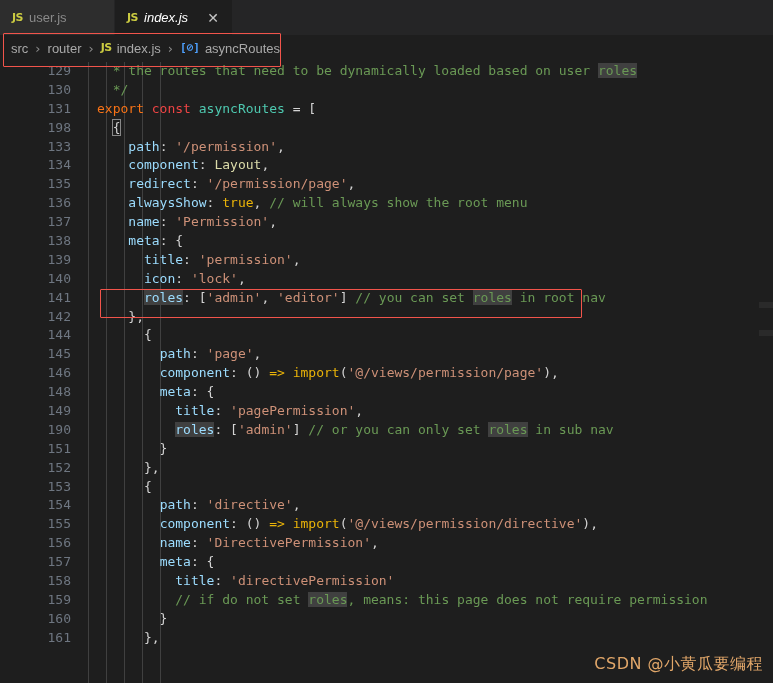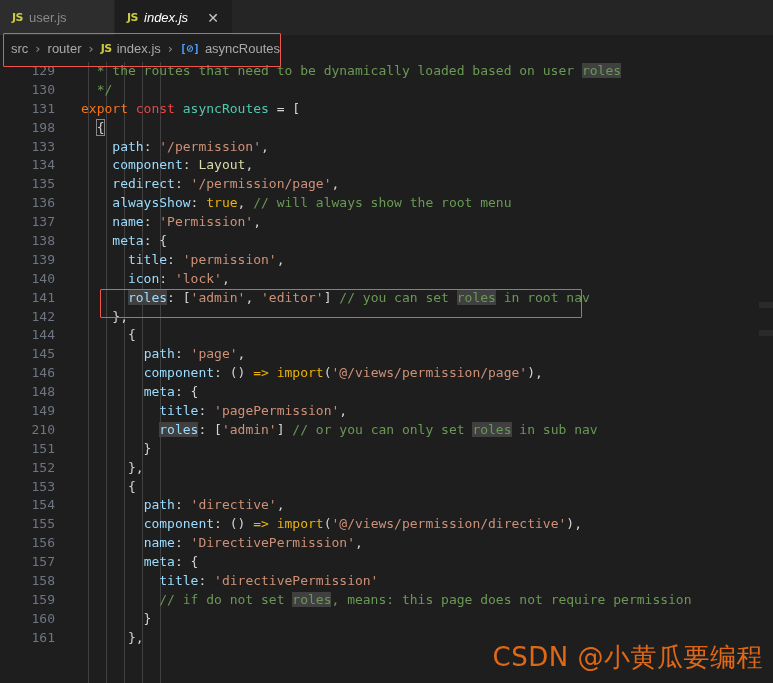--- a/index.html
+++ b/index.html
@@ -71,21 +71,21 @@
     padding-left: 9px;
     gap: 0px;
     font-family: "Liberation Sans", sans-serif;
     font-size: 13px;
     color: #a9a9a9;
     position: relative;
     z-index: 3;
   }
   .crumb {
     display: flex;
-    align-items: center;
+    align-items: flex-start;
     gap: 5px;
     padding: 0 2px;
     cursor: pointer;
     white-space: nowrap;
   }
   .crumb-sep {
     color: #8c8c8c;
     font-size: 13px;
     padding: 0 5px;
     font-family: "DejaVu Sans", sans-serif;
@@ -112,20 +112,21 @@
     overflow: hidden;
   }
   .code-line {
     height: 18.9px;
     display: flex;
     align-items: center;
     white-space: pre;
     font-family: "DejaVu Sans Mono", monospace;
     font-size: 13px;
     line-height: 18.9px;
+    padding-left: 16px;
   }
   .lnum {
     width: 55px;
     flex: 0 0 55px;
     text-align: right;
     color: #6e7681;
     padding-right: 0;
     font-size: 13px;
     user-select: none;
   }
@@ -181,24 +182,24 @@
     pointer-events: none;
     z-index: 5;
     border-radius: 1px;
   }
 
   
   #watermark {
     position: absolute;
     right: 10px;
     bottom: 8px;
-    color: #f97316;
+    color: #fdba74;
     opacity: 0.88;
     font-family: "DejaVu Sans", sans-serif;
-    font-size: 26px;
+    font-size: 16px;
     letter-spacing: 0.5px;
     z-index: 6;
     pointer-events: none;
     white-space: nowrap;
   }
 
   
   #minimap {
     position: absolute;
     right: 0;
@@ -273,21 +274,21 @@
       <div class="code-line"><span class="lnum">138</span><span class="lcontent"><span class="t-plain">    </span><span class="t-var">meta</span><span class="t-punc">: {</span></span></div>
       <div class="code-line"><span class="lnum">139</span><span class="lcontent"><span class="t-plain">      </span><span class="t-var">title</span><span class="t-punc">: </span><span class="t-str">'permission'</span><span class="t-punc">,</span></span></div>
       <div class="code-line"><span class="lnum">140</span><span class="lcontent"><span class="t-plain">      </span><span class="t-var">icon</span><span class="t-punc">: </span><span class="t-str">'lock'</span><span class="t-punc">,</span></span></div>
       <div class="code-line"><span class="lnum">141</span><span class="lcontent"><span class="t-plain">      </span><span class="t-var hl">roles</span><span class="t-punc">: [</span><span class="t-str">'admin'</span><span class="t-punc">, </span><span class="t-str">'editor'</span><span class="t-punc">] </span><span class="t-cmt">// you can set </span><span class="t-cmt hl">roles</span><span class="t-cmt"> in root nav</span></span></div>
       <div class="code-line"><span class="lnum">142</span><span class="lcontent"><span class="t-punc">    },</span></span></div>
       <div class="code-line"><span class="lnum">144</span><span class="lcontent"><span class="t-punc">      {</span></span></div>
       <div class="code-line"><span class="lnum">145</span><span class="lcontent"><span class="t-plain">        </span><span class="t-var">path</span><span class="t-punc">: </span><span class="t-str">'page'</span><span class="t-punc">,</span></span></div>
       <div class="code-line"><span class="lnum">146</span><span class="lcontent"><span class="t-plain">        </span><span class="t-var">component</span><span class="t-punc">: () </span><span class="t-blue">=&gt;</span><span class="t-plain"> </span><span class="t-blue">import</span><span class="t-punc">(</span><span class="t-str">'@/views/permission/page'</span><span class="t-punc">),</span></span></div>
       <div class="code-line"><span class="lnum">148</span><span class="lcontent"><span class="t-plain">        </span><span class="t-var">meta</span><span class="t-punc">: {</span></span></div>
       <div class="code-line"><span class="lnum">149</span><span class="lcontent"><span class="t-plain">          </span><span class="t-var">title</span><span class="t-punc">: </span><span class="t-str">'pagePermission'</span><span class="t-punc">,</span></span></div>
-      <div class="code-line"><span class="lnum">210</span><span class="lcontent"><span class="t-plain">          </span><span class="t-var hl">roles</span><span class="t-punc">: [</span><span class="t-str">'admin'</span><span class="t-punc">] </span><span class="t-cmt">// or you can only set </span><span class="t-cmt hl">roles</span><span class="t-cmt"> in sub nav</span></span></div>
+      <div class="code-line"><span class="lnum">190</span><span class="lcontent"><span class="t-plain">          </span><span class="t-var hl">roles</span><span class="t-punc">: [</span><span class="t-str">'admin'</span><span class="t-punc">] </span><span class="t-cmt">// or you can only set </span><span class="t-cmt hl">roles</span><span class="t-cmt"> in sub nav</span></span></div>
       <div class="code-line"><span class="lnum">151</span><span class="lcontent"><span class="t-punc">        }</span></span></div>
       <div class="code-line"><span class="lnum">152</span><span class="lcontent"><span class="t-punc">      },</span></span></div>
       <div class="code-line"><span class="lnum">153</span><span class="lcontent"><span class="t-punc">      {</span></span></div>
       <div class="code-line"><span class="lnum">154</span><span class="lcontent"><span class="t-plain">        </span><span class="t-var">path</span><span class="t-punc">: </span><span class="t-str">'directive'</span><span class="t-punc">,</span></span></div>
       <div class="code-line"><span class="lnum">155</span><span class="lcontent"><span class="t-plain">        </span><span class="t-var">component</span><span class="t-punc">: () </span><span class="t-blue">=&gt;</span><span class="t-plain"> </span><span class="t-blue">import</span><span class="t-punc">(</span><span class="t-str">'@/views/permission/directive'</span><span class="t-punc">),</span></span></div>
       <div class="code-line"><span class="lnum">156</span><span class="lcontent"><span class="t-plain">        </span><span class="t-var">name</span><span class="t-punc">: </span><span class="t-str">'DirectivePermission'</span><span class="t-punc">,</span></span></div>
       <div class="code-line"><span class="lnum">157</span><span class="lcontent"><span class="t-plain">        </span><span class="t-var">meta</span><span class="t-punc">: {</span></span></div>
       <div class="code-line"><span class="lnum">158</span><span class="lcontent"><span class="t-plain">          </span><span class="t-var">title</span><span class="t-punc">: </span><span class="t-str">'directivePermission'</span></span></div>
       <div class="code-line"><span class="lnum">159</span><span class="lcontent"><span class="t-plain">          </span><span class="t-cmt">// if do not set </span><span class="t-cmt hl">roles</span><span class="t-cmt">, means: this page does not require permission</span></span></div>
       <div class="code-line"><span class="lnum">160</span><span class="lcontent"><span class="t-punc">        }</span></span></div>

